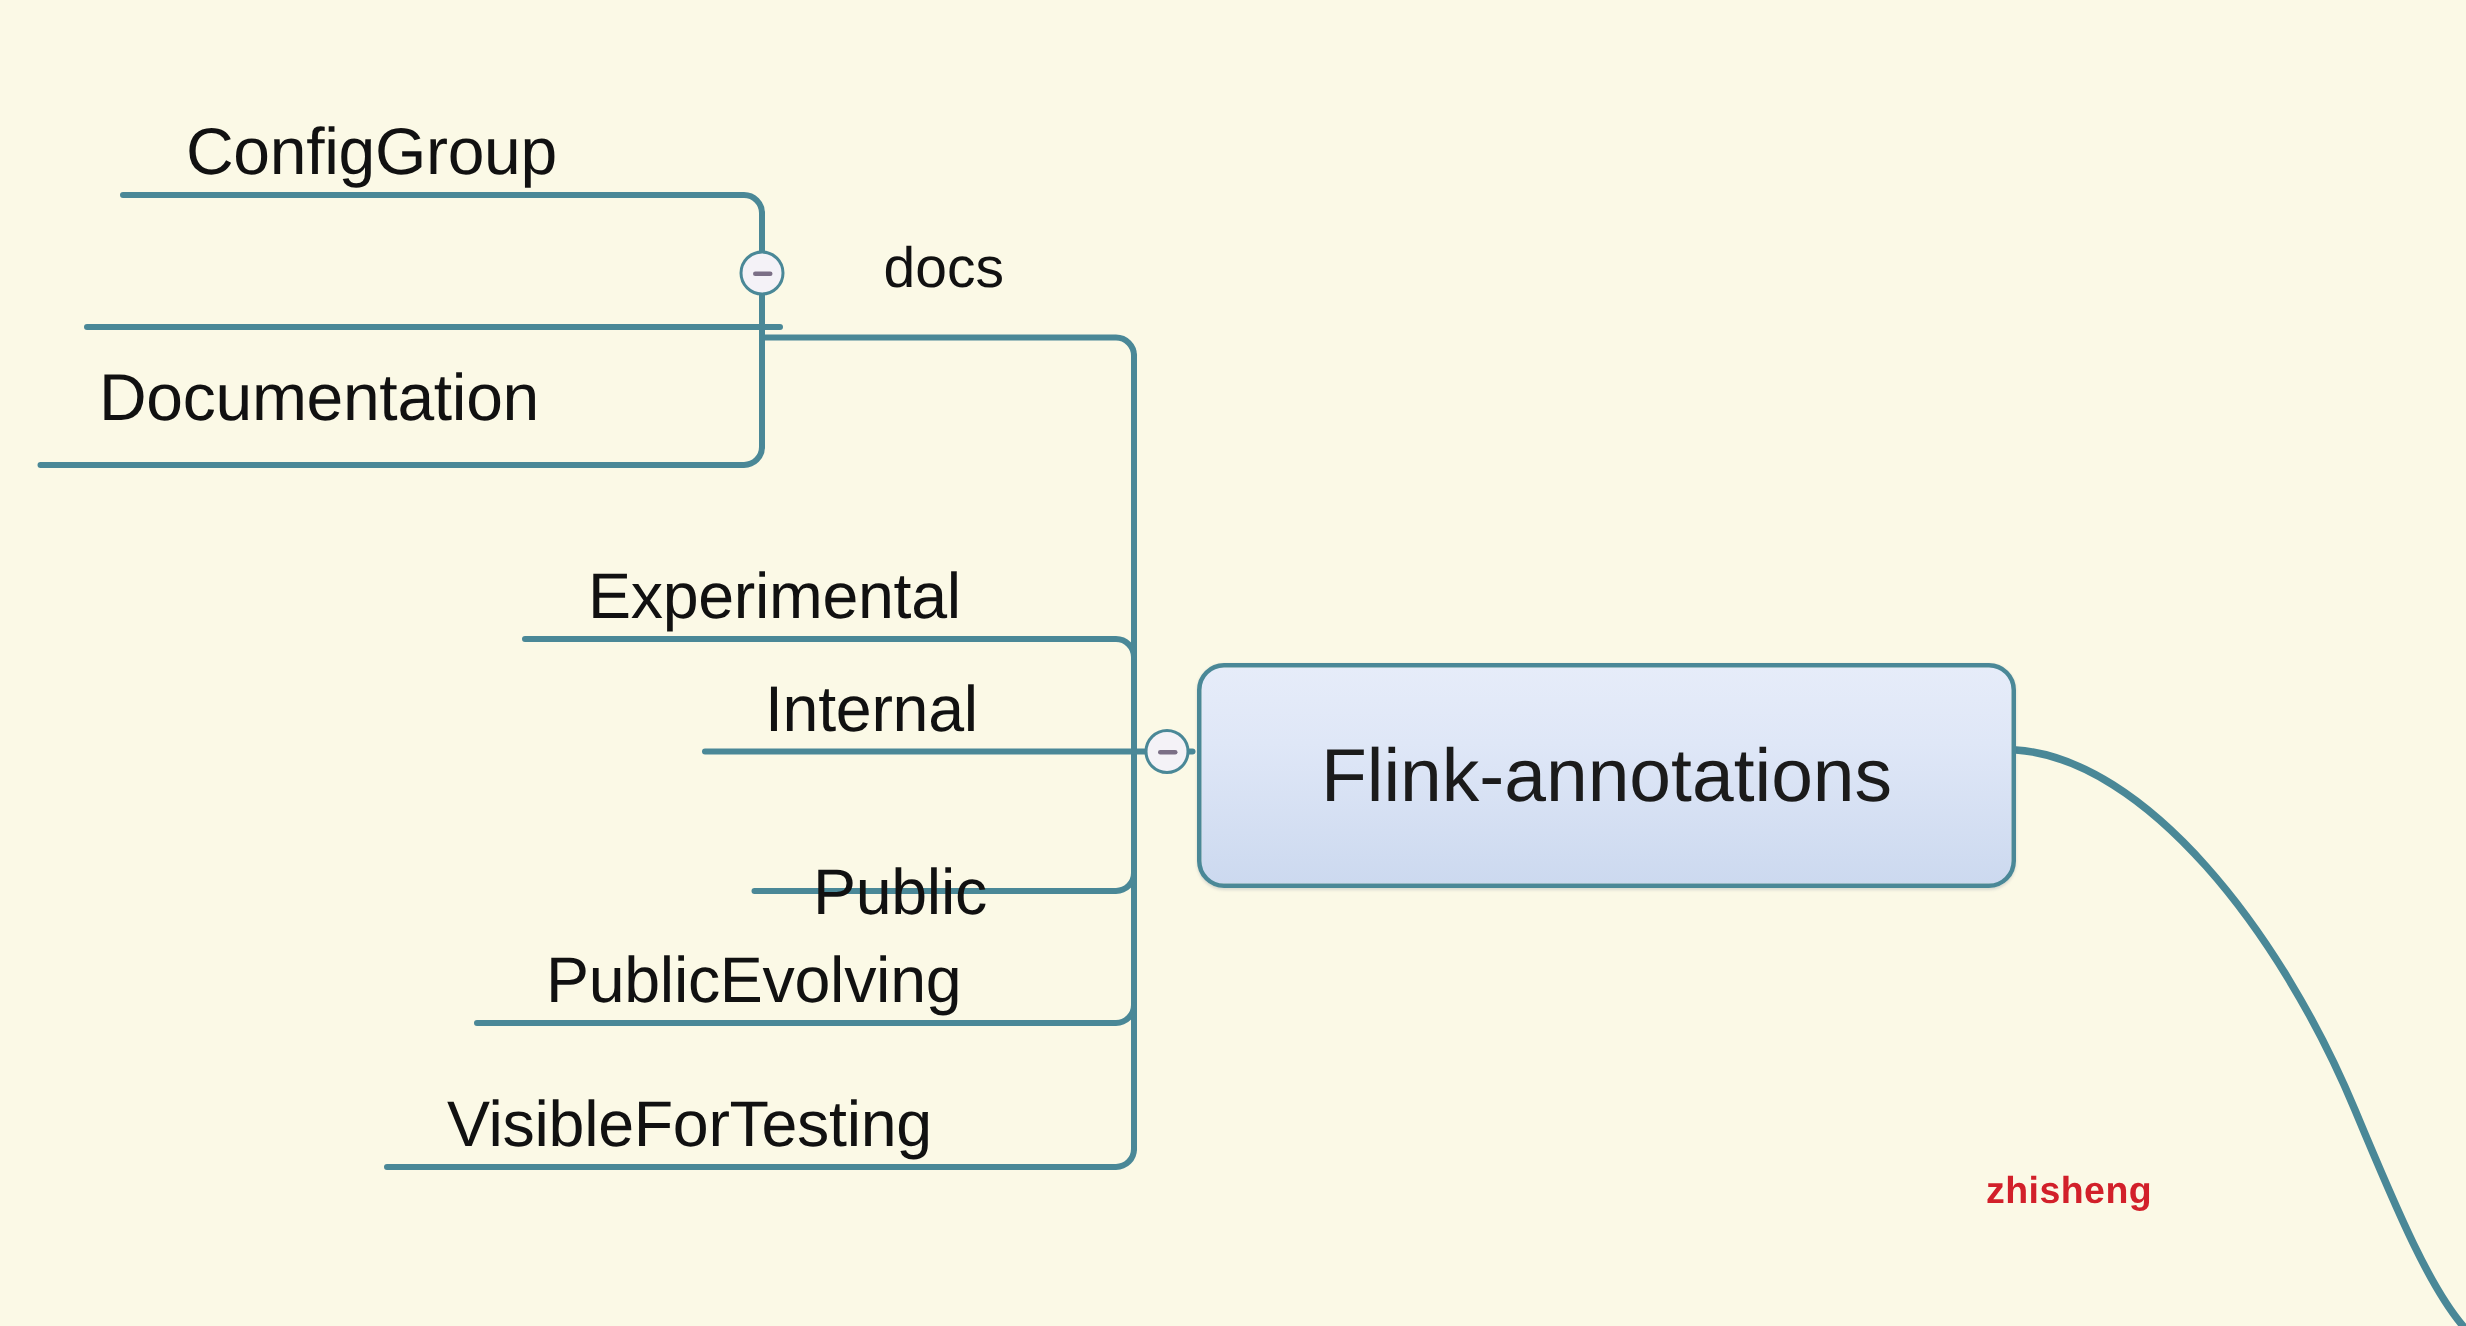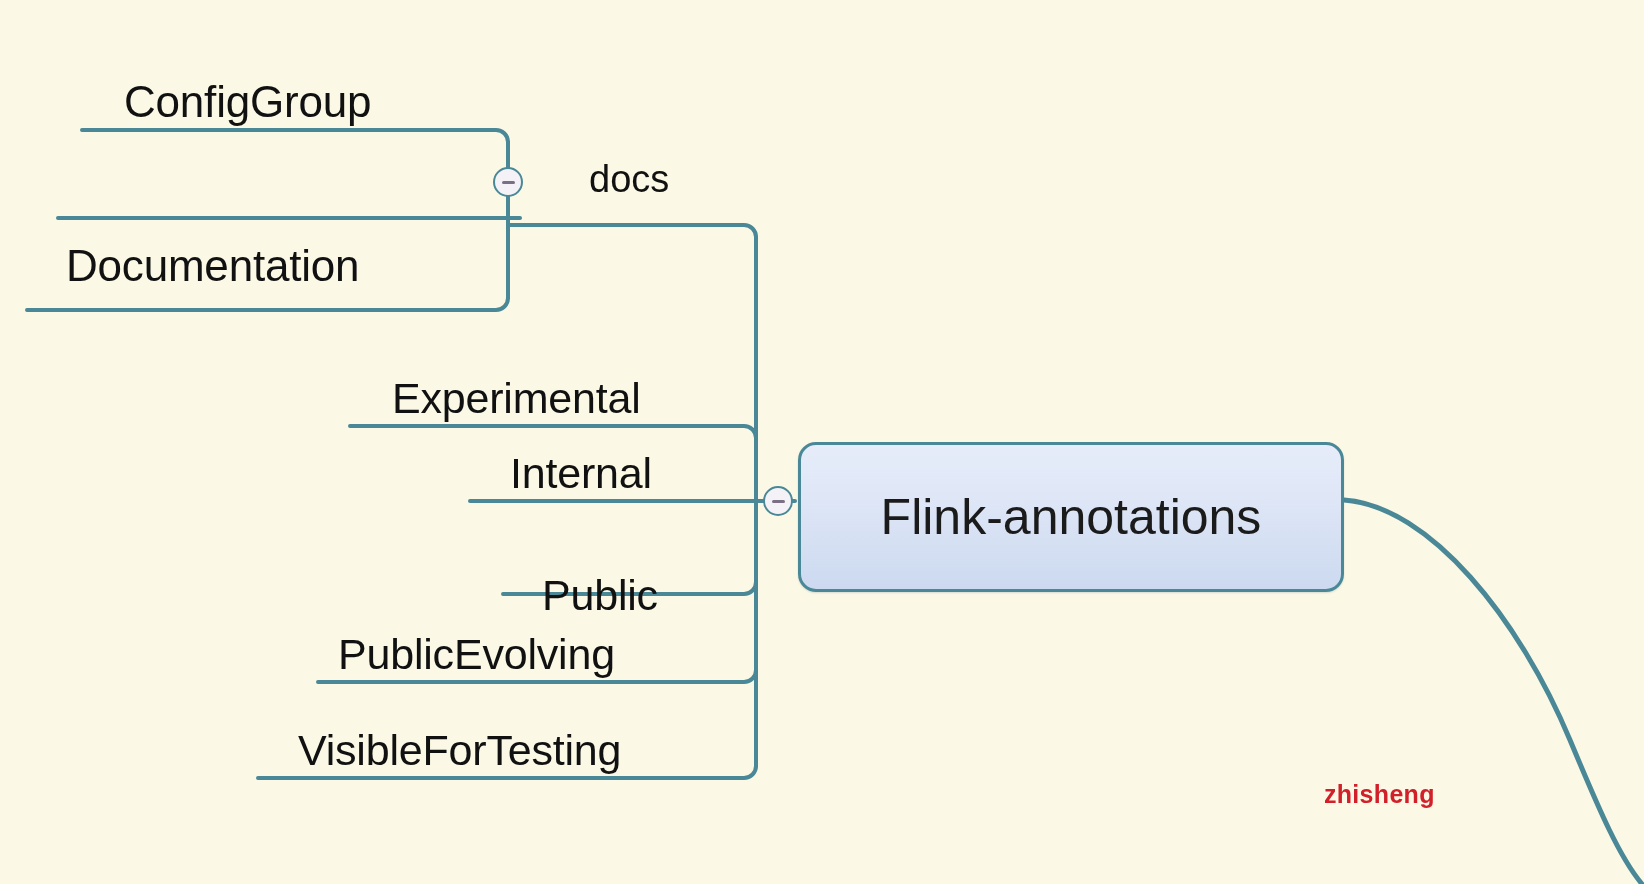--- a/index.html
+++ b/index.html
@@ -140,21 +140,21 @@
   <div class="node-label branch-label lvl2" style="left:66px; top:288px;">Documentation</div>
 
   <div class="node-label" style="left:570px; top:160px; font-size:38px;margin-left:19px;">docs</div>
 
   <div class="node-label branch-label" style="left:392px; top:420px;">Experimental</div>
 
   <div class="node-label branch-label" style="left:510px; top:495px;">Internal</div>
 
   <div class="node-label branch-label" style="left:542px; top:617px;">Public</div>
 
-  <div class="node-label branch-label" style="left:338px; top:676px;">PublicEvolving</div>
+  <div class="node-label branch-label" style="left:364px; top:676px;">PublicEvolving</div>
 
   <div class="node-label branch-label" style="left:298px; top:772px;">VisibleForTesting</div>
 
   <div class="root-node">
     <span class="root-text">Flink-annotations</span>
   </div>
 
   <div class="toggle" id="toggle-docs">
     <span class="bar"></span>
   </div>

